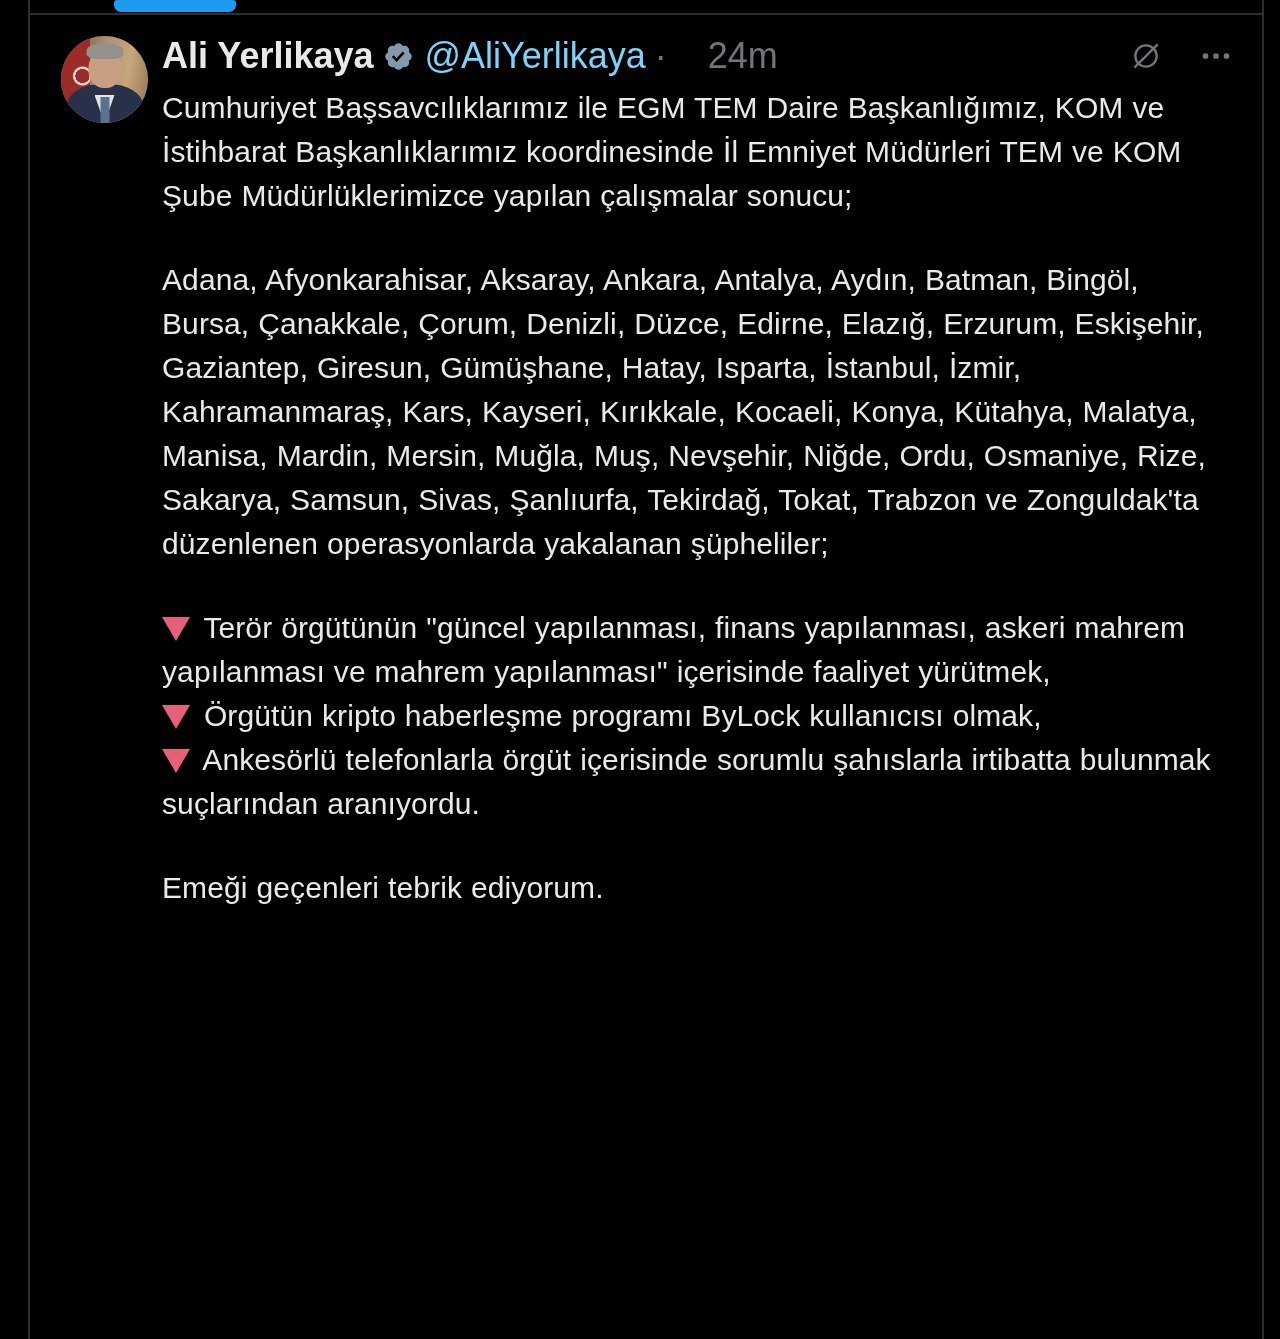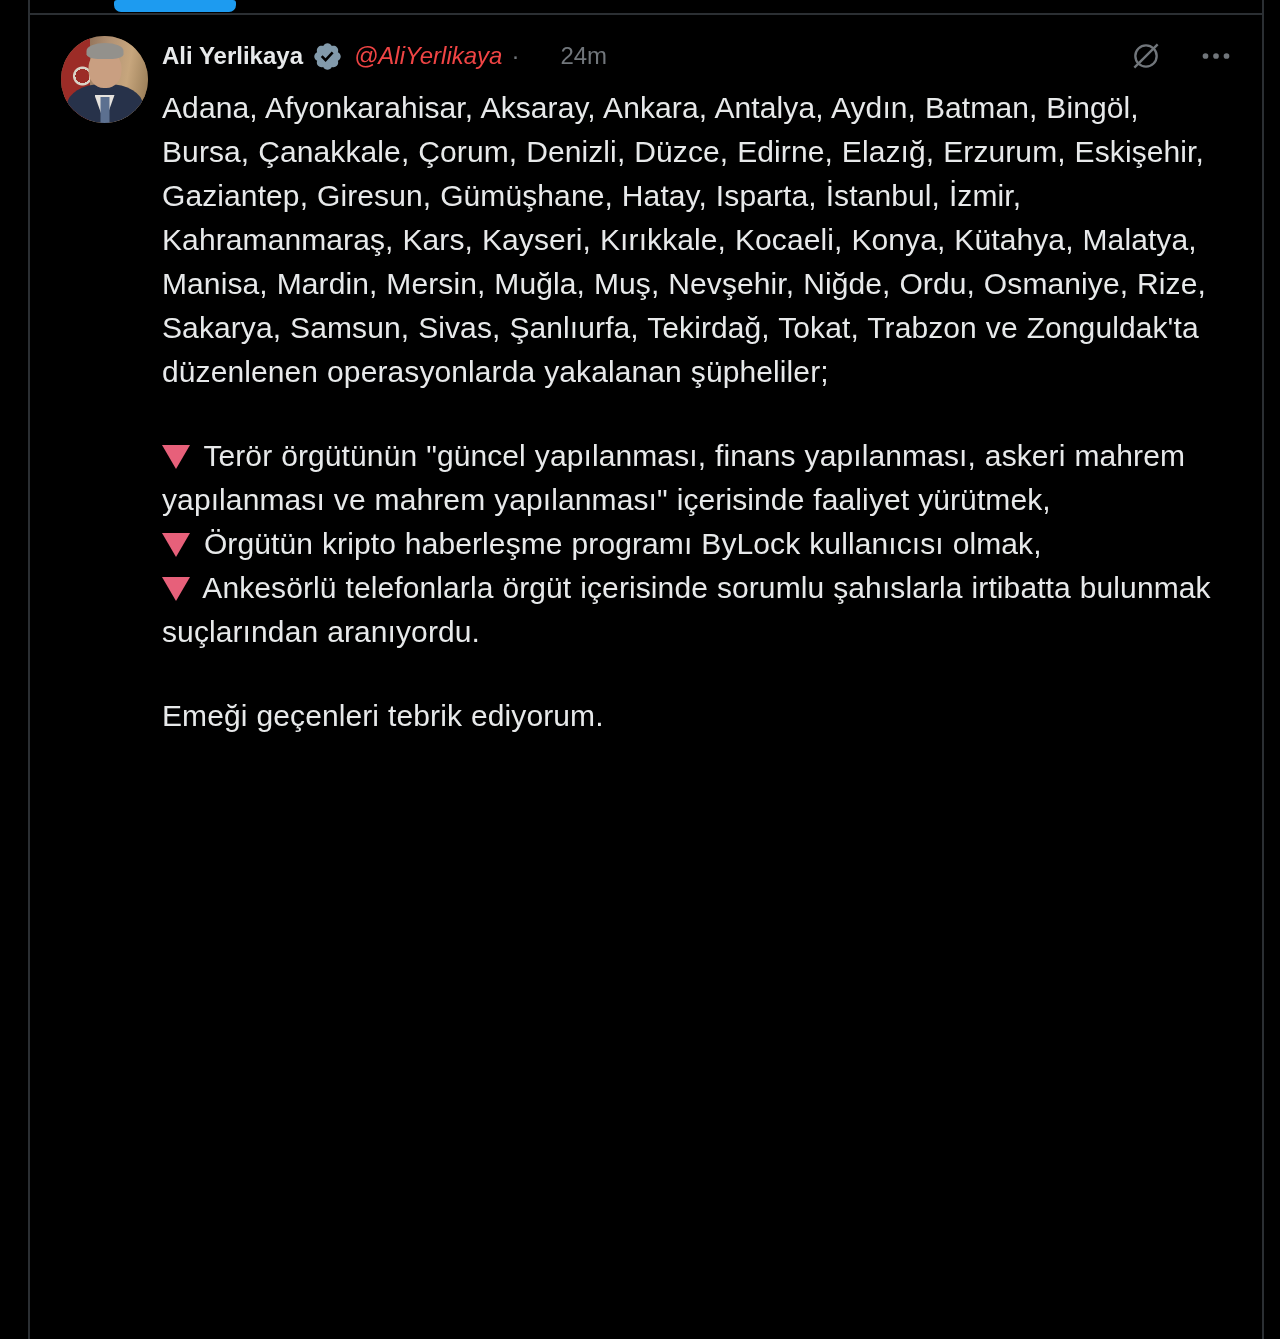--- a/index.html
+++ b/index.html
@@ -50,24 +50,24 @@
   .av-shirt { position:absolute; left:50%; bottom:0; transform:translateX(-50%);
     width:20px; height:28px; background:#e6e3de; clip-path:polygon(0 0,100% 0,50% 100%); }
   .av-tie { position:absolute; left:50%; bottom:0; transform:translateX(-50%);
     width:9px; height:26px; background:#5c7090; }
   .av-head { position:absolute; left:50%; top:17%; transform:translateX(-50%);
     width:33px; height:37px; border-radius:46%; background:#c99f81; }
   .av-hair { position:absolute; left:50%; top:8%; transform:translateX(-50%);
     width:37px; height:16px; border-radius:50% 50% 30% 30%; background:#93918c; }
 
   
-  .header { display:flex; align-items:center; font-size:24px; line-height:40px; white-space:nowrap; }
+  .header { display:flex; align-items:center; font-size:36px; line-height:40px; white-space:nowrap; }
   .name { font-weight:700; color:#e7e9ea; }
   .badge { margin-left:9px; display:inline-flex; align-items:center; }
-  .handle { margin-left:11px; color:#ef4444; font-weight:400;font-style:italic; }
+  .handle { margin-left:11px; color:#7dd3fc; font-weight:400; }
   .sep { margin:0 9px; color:#71767b; }
   .time { color:#71767b;margin-left:32px; }
   .actions { margin-left:auto; display:flex; align-items:center; gap:32px; }
   .icon-btn { display:inline-flex; align-items:center; cursor:pointer; }
 
   
   .body {
     margin-top:10px;
     font-size:30px;
     line-height:44px;
@@ -145,19 +145,20 @@
             <svg width="36" height="36" viewBox="0 0 24 24" aria-hidden="true">
               <circle cx="5" cy="12" r="1.9" fill="#71767b"></circle>
               <circle cx="12" cy="12" r="1.9" fill="#71767b"></circle>
               <circle cx="19" cy="12" r="1.9" fill="#71767b"></circle>
             </svg>
           </span>
         </span>
       </div>
 
       <div class="body" id="tweet-body">
+          <p>Cumhuriyet Başsavcılıklarımız ile EGM TEM Daire Başkanlığımız, KOM ve İstihbarat Başkanlıklarımız koordinesinde İl Emniyet Müdürleri TEM ve KOM Şube Müdürlüklerimizce yapılan çalışmalar sonucu;</p>
           <p>Adana, Afyonkarahisar, Aksaray, Ankara, Antalya, Aydın, Batman, Bingöl, Bursa, Çanakkale, Çorum, Denizli, Düzce, Edirne, Elazığ, Erzurum, Eskişehir, Gaziantep, Giresun, Gümüşhane, Hatay, Isparta, İstanbul, İzmir, Kahramanmaraş, Kars, Kayseri, Kırıkkale, Kocaeli, Konya, Kütahya, Malatya, Manisa, Mardin, Mersin, Muğla, Muş, Nevşehir, Niğde, Ordu, Osmaniye, Rize, Sakarya, Samsun, Sivas, Şanlıurfa, Tekirdağ, Tokat, Trabzon ve Zonguldak'ta düzenlenen operasyonlarda yakalanan şüpheliler;</p>
           <p><span class="emoji emoji-triangle"></span> Terör örgütünün "güncel yapılanması, finans yapılanması, askeri mahrem yapılanması ve mahrem yapılanması" içerisinde faaliyet yürütmek,<br><span class="emoji emoji-triangle"></span> Örgütün kripto haberleşme programı ByLock kullanıcısı olmak,<br><span class="emoji emoji-triangle"></span> Ankesörlü telefonlarla örgüt içerisinde sorumlu şahıslarla irtibatta bulunmak suçlarından aranıyordu.</p>
           <p>Emeği geçenleri tebrik ediyorum.</p>
         </div>
     </div>
   </article>
 </div>
 
 </body></html>

